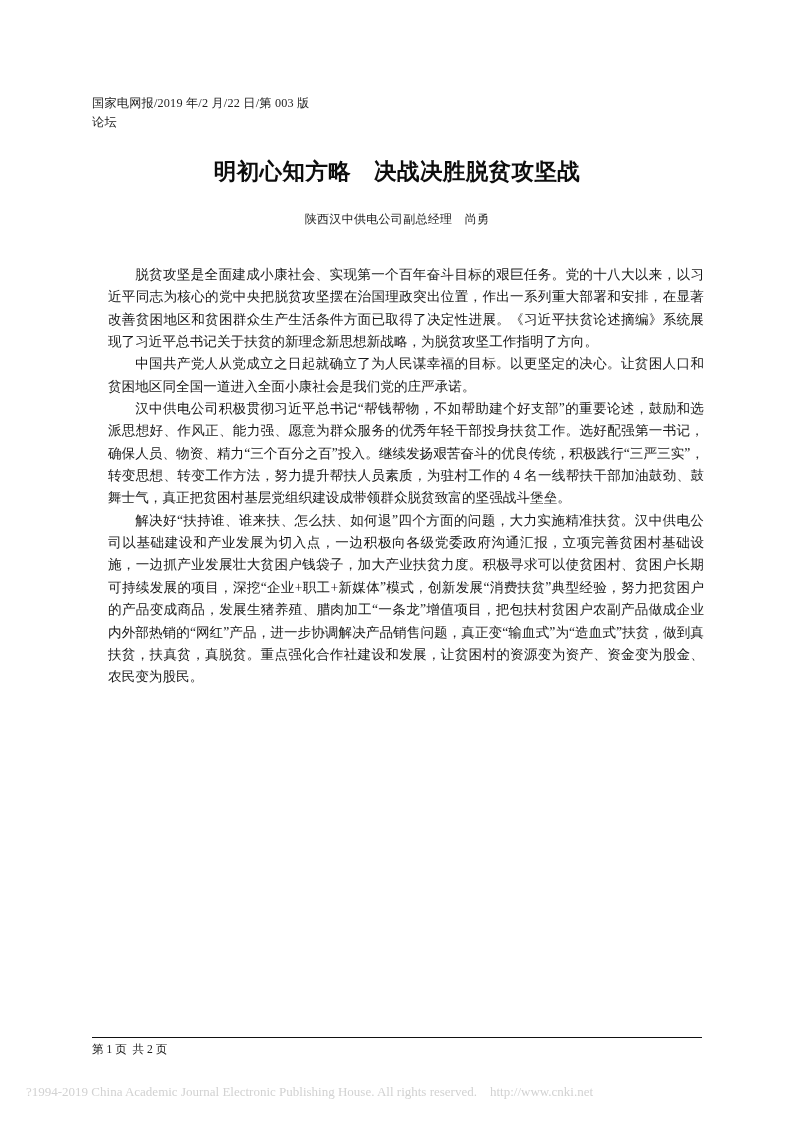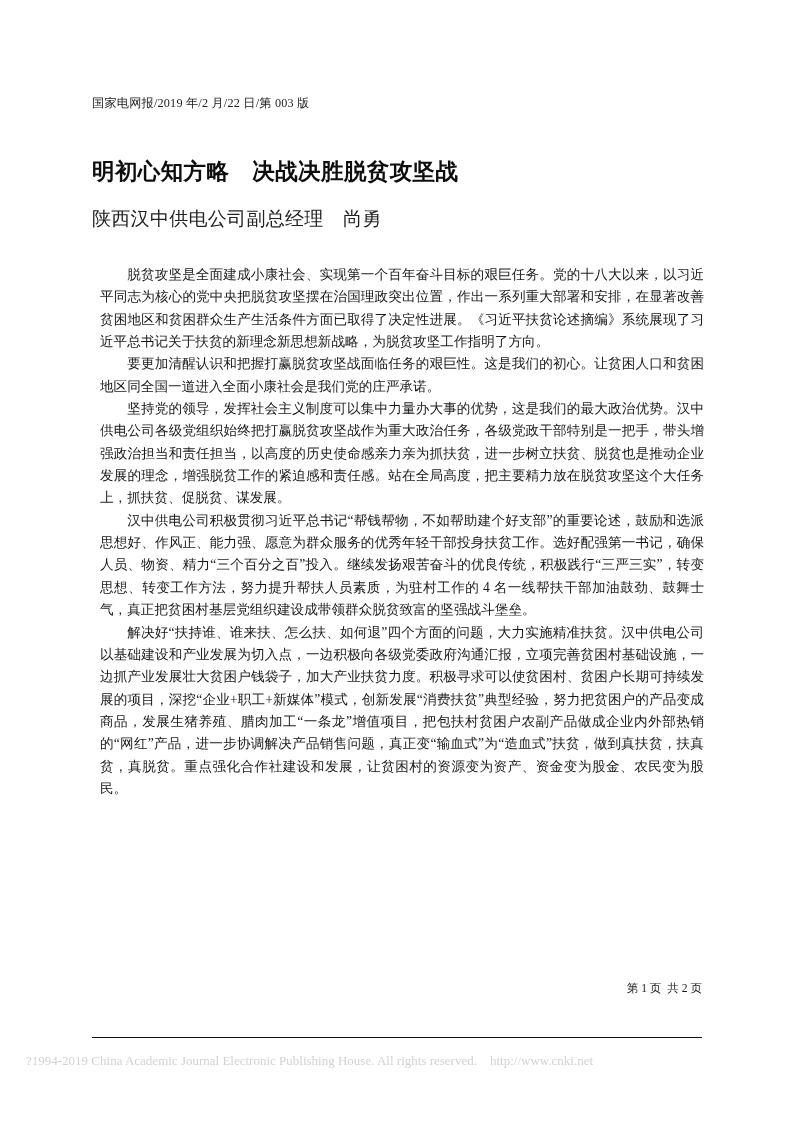--- a/index.html
+++ b/index.html
@@ -39,109 +39,109 @@
     color: #1d1d1d;
     white-space: nowrap;
   }
 
   
   .title-block {
     position: absolute;
     left: 92px;
     top: 157px;
     width: 610px;
-    text-align: left;
+    text-align: center;
     font-family: Liberation Serif, serif;
   }
   .doc-title {
     font-size: 22.5px;
     font-weight: bold;
     line-height: 30px;
     letter-spacing: 0.4px;
     color: #0d0d0d;
     white-space: pre;
   }
   .byline {
     margin-top: 22px;
-    font-size: 19px;
+    font-size: 12px;
     line-height: 20px;
     color: #222;
     letter-spacing: 0.3px;
     white-space: pre;
   }
 
   
   .body-text {
     position: absolute;
     left: 92px;
     top: 264px;
     width: 612px;
   }
   .para {
     font-size: 13.6px;
     line-height: 22.35px;
     text-align: justify;
     text-justify: inter-ideograph;
     text-indent: 2em;
-    margin: 0 0 0 8px;
+    margin: 0 0 0 16px;
     color: #181818;
     letter-spacing: 0.02px;
     word-break: break-all;
   }
 
   
   .footer-rule {
     position: absolute;
     left: 92px;
     top: 1037px;
     width: 610px;
     height: 0;
     border-top: 1px solid #111;
   }
   .page-number {
     position: absolute;
     left: 92px;
-    top: 980px;
+    top: 1041px;
     width: 610px;
-    text-align: right;
+    text-align: left;
     font-size: 11.6px;
     line-height: 18px;
     color: #1d1d1d;
     white-space: pre;
   }
   .watermark {
     position: absolute;
     left: 26px;
-    top: 1052px;
+    top: 1083px;
     width: 740px;
     font-family: "Liberation Serif", "DejaVu Serif", serif;
     font-size: 13px;
     line-height: 18px;
     color: #d2d2d2;
     white-space: pre;
   }
 </style>
 </head>
 <body>
 
 <div class="page">
 
   <div class="masthead">
     <div class="masthead-line">国家电网报/2019 年/2 月/22 日/第 003 版</div>
+    <div class="masthead-line">论坛</div>
   </div>
 
   <div class="title-block">
     <div class="doc-title">明初心知方略　决战决胜脱贫攻坚战</div>
     <div class="byline">陕西汉中供电公司副总经理　尚勇</div>
   </div>
 
   <div class="body-text">
     <p class="para">脱贫攻坚是全面建成小康社会、实现第一个百年奋斗目标的艰巨任务。党的十八大以来，以习近平同志为核心的党中央把脱贫攻坚摆在治国理政突出位置，作出一系列重大部署和安排，在显著改善贫困地区和贫困群众生产生活条件方面已取得了决定性进展。《习近平扶贫论述摘编》系统展现了习近平总书记关于扶贫的新理念新思想新战略，为脱贫攻坚工作指明了方向。</p>
-    <p class="para">要更加清醒认识和把握打赢脱贫攻坚战面临任务的艰巨性。这是我们的初心。让贫困人口和贫困地区同全国一道进入全面小康社会是我们党的庄严承诺。</p>
-    <p class="para">坚持党的领导，发挥社会主义制度可以集中力量办大事的优势，这是我们的最大政治优势。汉中供电公司各级党组织始终把打赢脱贫攻坚战作为重大政治任务，各级党政干部特别是一把手，带头增强政治担当和责任担当，以高度的历史使命感亲力亲为抓扶贫，进一步树立扶贫、脱贫也是推动企业发展的理念，增强脱贫工作的紧迫感和责任感。站在全局高度，把主要精力放在脱贫攻坚这个大任务上，抓扶贫、促脱贫、谋发展。</p>
+    <p class="para">中国共产党人从党成立之日起就确立了为人民谋幸福的目标。以更坚定的决心。让贫困人口和贫困地区同全国一道进入全面小康社会是我们党的庄严承诺。</p>
     <p class="para">汉中供电公司积极贯彻习近平总书记“帮钱帮物，不如帮助建个好支部”的重要论述，鼓励和选派思想好、作风正、能力强、愿意为群众服务的优秀年轻干部投身扶贫工作。选好配强第一书记，确保人员、物资、精力“三个百分之百”投入。继续发扬艰苦奋斗的优良传统，积极践行“三严三实”，转变思想、转变工作方法，努力提升帮扶人员素质，为驻村工作的 4 名一线帮扶干部加油鼓劲、鼓舞士气，真正把贫困村基层党组织建设成带领群众脱贫致富的坚强战斗堡垒。</p>
     <p class="para">解决好“扶持谁、谁来扶、怎么扶、如何退”四个方面的问题，大力实施精准扶贫。汉中供电公司以基础建设和产业发展为切入点，一边积极向各级党委政府沟通汇报，立项完善贫困村基础设施，一边抓产业发展壮大贫困户钱袋子，加大产业扶贫力度。积极寻求可以使贫困村、贫困户长期可持续发展的项目，深挖“企业+职工+新媒体”模式，创新发展“消费扶贫”典型经验，努力把贫困户的产品变成商品，发展生猪养殖、腊肉加工“一条龙”增值项目，把包扶村贫困户农副产品做成企业内外部热销的“网红”产品，进一步协调解决产品销售问题，真正变“输血式”为“造血式”扶贫，做到真扶贫，扶真贫，真脱贫。重点强化合作社建设和发展，让贫困村的资源变为资产、资金变为股金、农民变为股民。</p>
   </div>
 
   <div class="footer-rule"></div>
 
   <div class="page-number">第 1 页  共 2 页</div>
 
   <div class="watermark">?1994-2019 China Academic Journal Electronic Publishing House. All rights reserved.    http://www.cnki.net</div>
 

